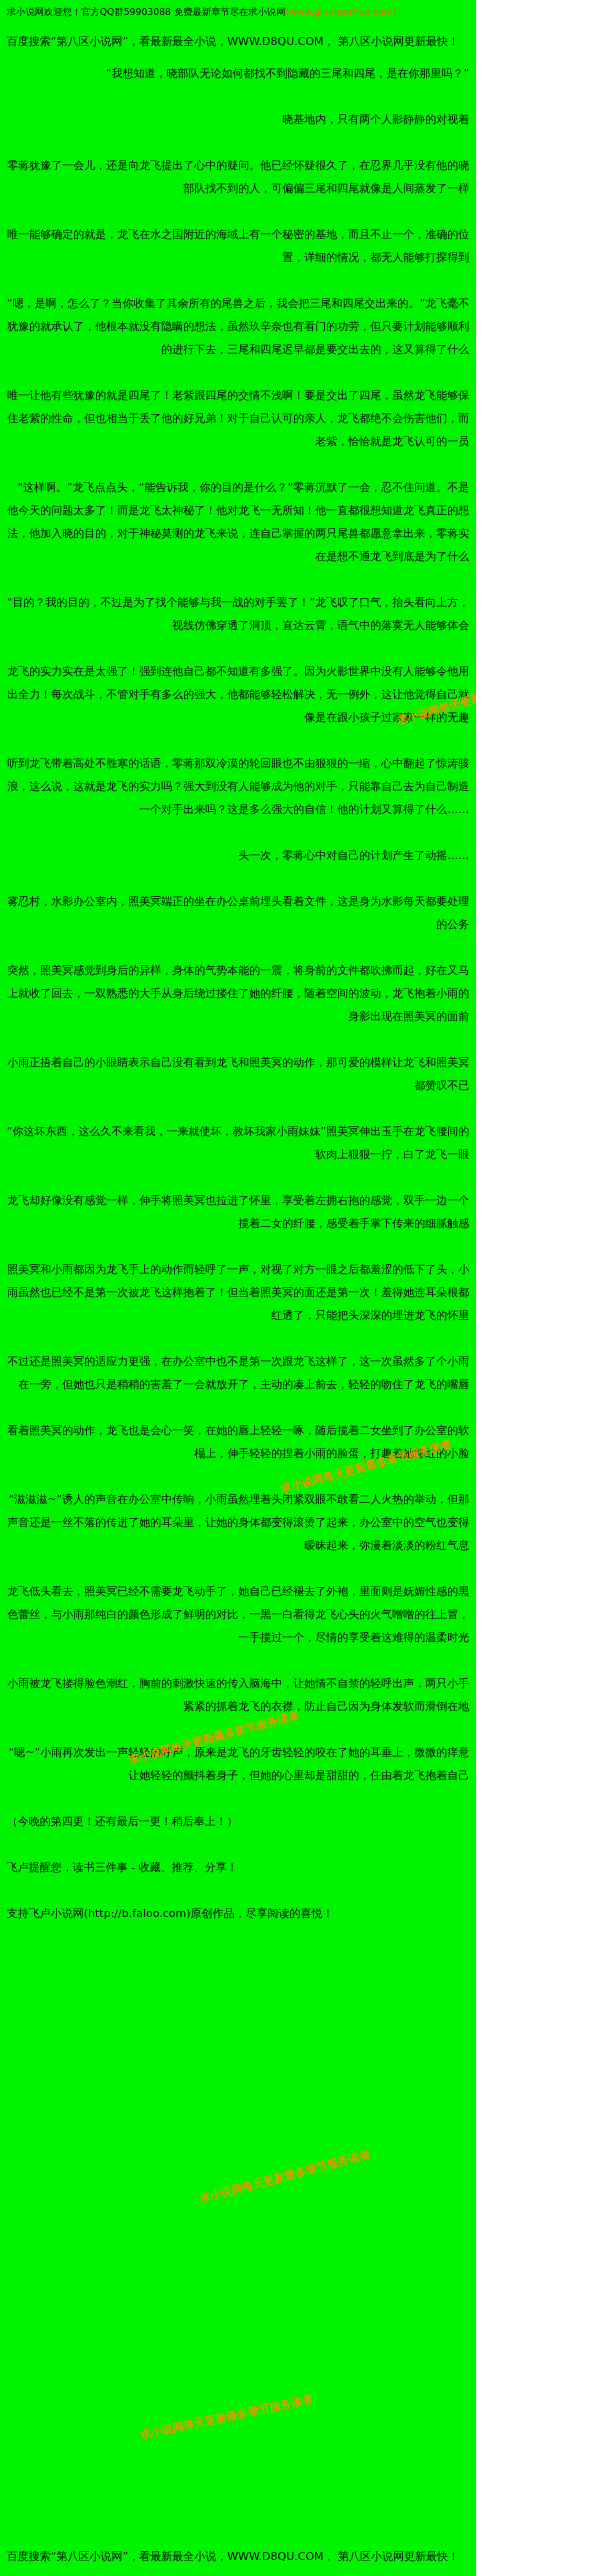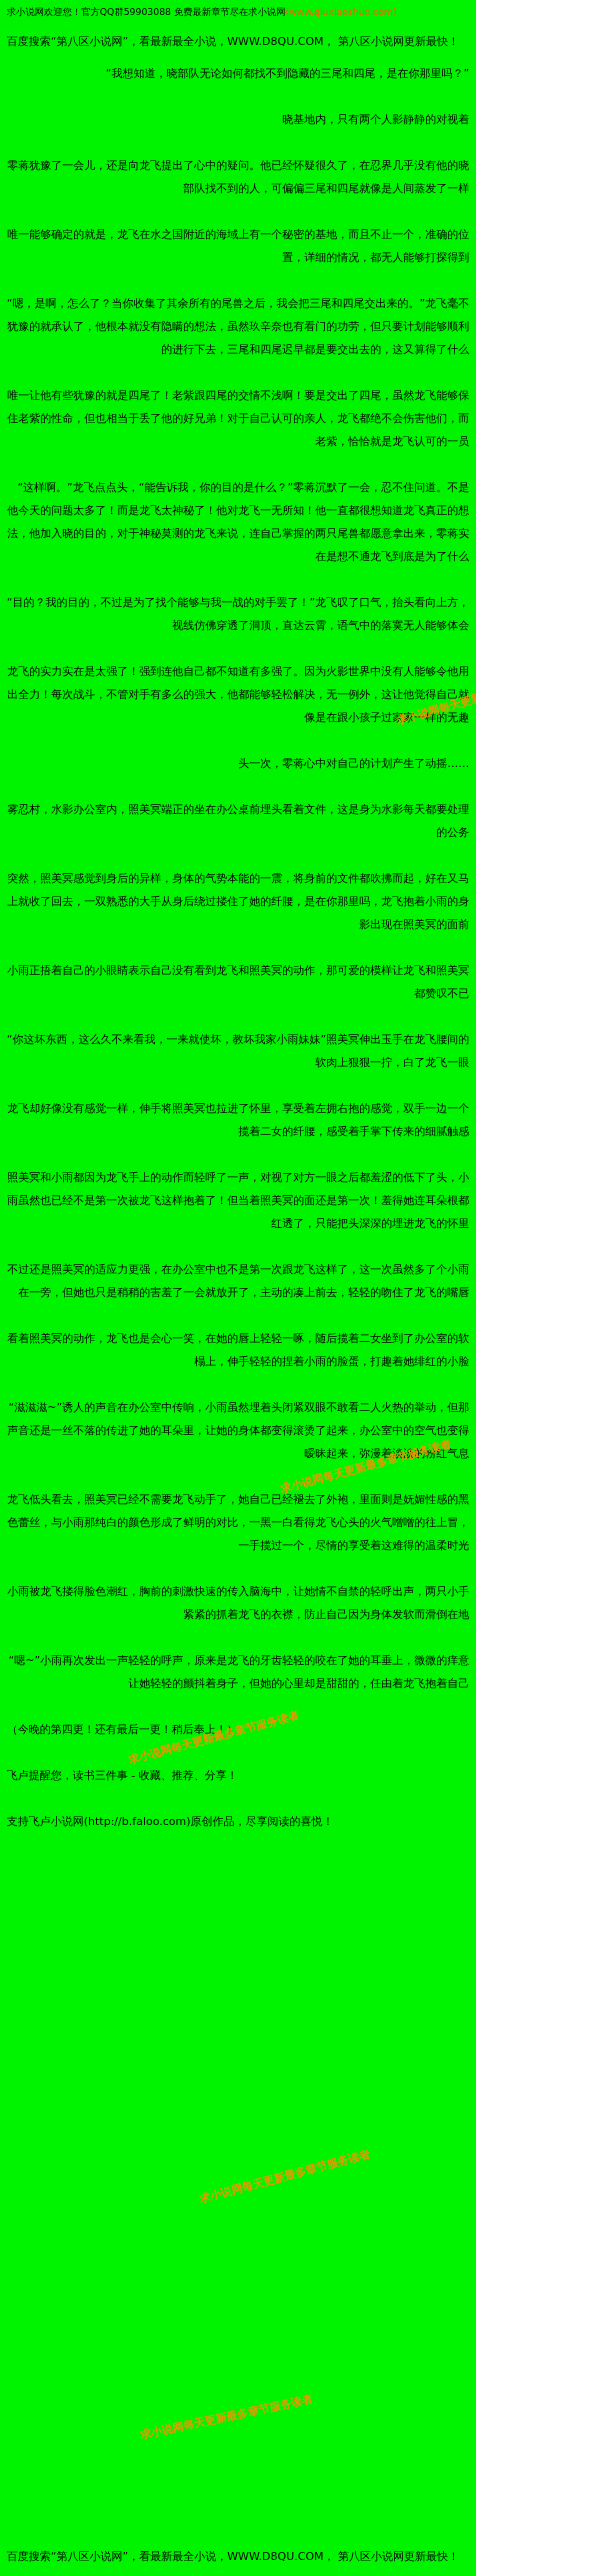--- a/index.html
+++ b/index.html
@@ -47,23 +47,24 @@
   <div class="content" id="content">
       <p>“我想知道，晓部队无论如何都找不到隐藏的三尾和四尾，是在你那里吗？”</p>
       <p>晓基地内，只有两个人影静静的对视着</p>
       <p>零蒋犹豫了一会儿，还是向龙飞提出了心中的疑问。他已经怀疑很久了，在忍界几乎没有他的晓部队找不到的人，可偏偏三尾和四尾就像是人间蒸发了一样</p>
       <p>唯一能够确定的就是，龙飞在水之国附近的海域上有一个秘密的基地，而且不止一个，准确的位置，详细的情况，都无人能够打探得到</p>
       <p>“嗯，是啊，怎么了？当你收集了其余所有的尾兽之后，我会把三尾和四尾交出来的。”龙飞毫不犹豫的就承认了，他根本就没有隐瞒的想法，虽然玖辛奈也有看门的功劳，但只要计划能够顺利的进行下去，三尾和四尾迟早都是要交出去的，这又算得了什么</p>
       <p>唯一让他有些犹豫的就是四尾了！老紫跟四尾的交情不浅啊！要是交出了四尾，虽然龙飞能够保住老紫的性命，但也相当于丢了他的好兄弟！对于自己认可的亲人，龙飞都绝不会伤害他们，而老紫，恰恰就是龙飞认可的一员</p>
       <p>“这样啊。”龙飞点点头，“能告诉我，你的目的是什么？”零蒋沉默了一会，忍不住问道。不是他今天的问题太多了！而是龙飞太神秘了！他对龙飞一无所知！他一直都很想知道龙飞真正的想法，他加入晓的目的，对于神秘莫测的龙飞来说，连自己掌握的两只尾兽都愿意拿出来，零蒋实在是想不通龙飞到底是为了什么</p>
       <p>“目的？我的目的，不过是为了找个能够与我一战的对手罢了！”龙飞叹了口气，抬头看向上方，视线仿佛穿透了洞顶，直达云霄，语气中的落寞无人能够体会</p>
       <p>龙飞的实力实在是太强了！强到连他自己都不知道有多强了。因为火影世界中没有人能够令他用出全力！每次战斗，不管对手有多么的强大，他都能够轻松解决，无一例外，这让他觉得自己就像是在跟小孩子过家家一样的无趣</p>
+      <p>听到龙飞带着高处不胜寒的话语，零蒋那双冷漠的轮回眼也不由狠狠的一缩，心中翻起了惊涛骇浪，这么说，这就是龙飞的实力吗？强大到没有人能够成为他的对手，只能靠自己去为自己制造一个对手出来吗？这是多么强大的自信！他的计划又算得了什么……</p>
       <p>头一次，零蒋心中对自己的计划产生了动摇……</p>
       <p>雾忍村，水影办公室内，照美冥端正的坐在办公桌前埋头看着文件，这是身为水影每天都要处理的公务</p>
-      <p>突然，照美冥感觉到身后的异样，身体的气势本能的一震，将身前的文件都吹拂而起，好在又马上就收了回去，一双熟悉的大手从身后绕过搂住了她的纤腰，是在你那里吗，龙飞抱着小雨的身影出现在照美冥的面前</p>
+      <p>突然，照美冥感觉到身后的异样，身体的气势本能的一震，将身前的文件都吹拂而起，好在又马上就收了回去，一双熟悉的大手从身后绕过搂住了她的纤腰，随着空间的波动，龙飞抱着小雨的身影出现在照美冥的面前</p>
       <p>小雨正捂着自己的小眼睛表示自己没有看到龙飞和照美冥的动作，那可爱的模样让龙飞和照美冥都赞叹不已</p>
       <p>“你这坏东西，这么久不来看我，一来就使坏，教坏我家小雨妹妹”照美冥伸出玉手在龙飞腰间的软肉上狠狠一拧，白了龙飞一眼</p>
       <p>龙飞却好像没有感觉一样，伸手将照美冥也拉进了怀里，享受着左拥右抱的感觉，双手一边一个揽着二女的纤腰，感受着手掌下传来的细腻触感</p>
       <p>照美冥和小雨都因为龙飞手上的动作而轻呼了一声，对视了对方一眼之后都羞涩的低下了头，小雨虽然也已经不是第一次被龙飞这样抱着了！但当着照美冥的面还是第一次！羞得她连耳朵根都红透了，只能把头深深的埋进龙飞的怀里</p>
       <p>不过还是照美冥的适应力更强，在办公室中也不是第一次跟龙飞这样了，这一次虽然多了个小雨在一旁，但她也只是稍稍的害羞了一会就放开了，主动的凑上前去，轻轻的吻住了龙飞的嘴唇</p>
       <p>看着照美冥的动作，龙飞也是会心一笑，在她的唇上轻轻一啄，随后揽着二女坐到了办公室的软榻上，伸手轻轻的捏着小雨的脸蛋，打趣着她绯红的小脸</p>
       <p>“滋滋滋~”诱人的声音在办公室中传响，小雨虽然埋着头闭紧双眼不敢看二人火热的举动，但那声音还是一丝不落的传进了她的耳朵里，让她的身体都变得滚烫了起来，办公室中的空气也变得暧昧起来，弥漫着淡淡的粉红气息</p>
       <p>龙飞低头看去，照美冥已经不需要龙飞动手了，她自己已经褪去了外袍，里面则是妩媚性感的黑色蕾丝，与小雨那纯白的颜色形成了鲜明的对比，一黑一白看得龙飞心头的火气噌噌的往上冒，一手揽过一个，尽情的享受着这难得的温柔时光</p>
       <p>小雨被龙飞搂得脸色潮红，胸前的刺激快速的传入脑海中，让她情不自禁的轻呼出声，两只小手紧紧的抓着龙飞的衣襟，防止自己因为身体发软而滑倒在地</p>
       <p>“嗯~”小雨再次发出一声轻轻的呼声，原来是龙飞的牙齿轻轻的咬在了她的耳垂上，微微的痒意让她轻轻的颤抖着身子，但她的心里却是甜甜的，任由着龙飞抱着自己</p>

